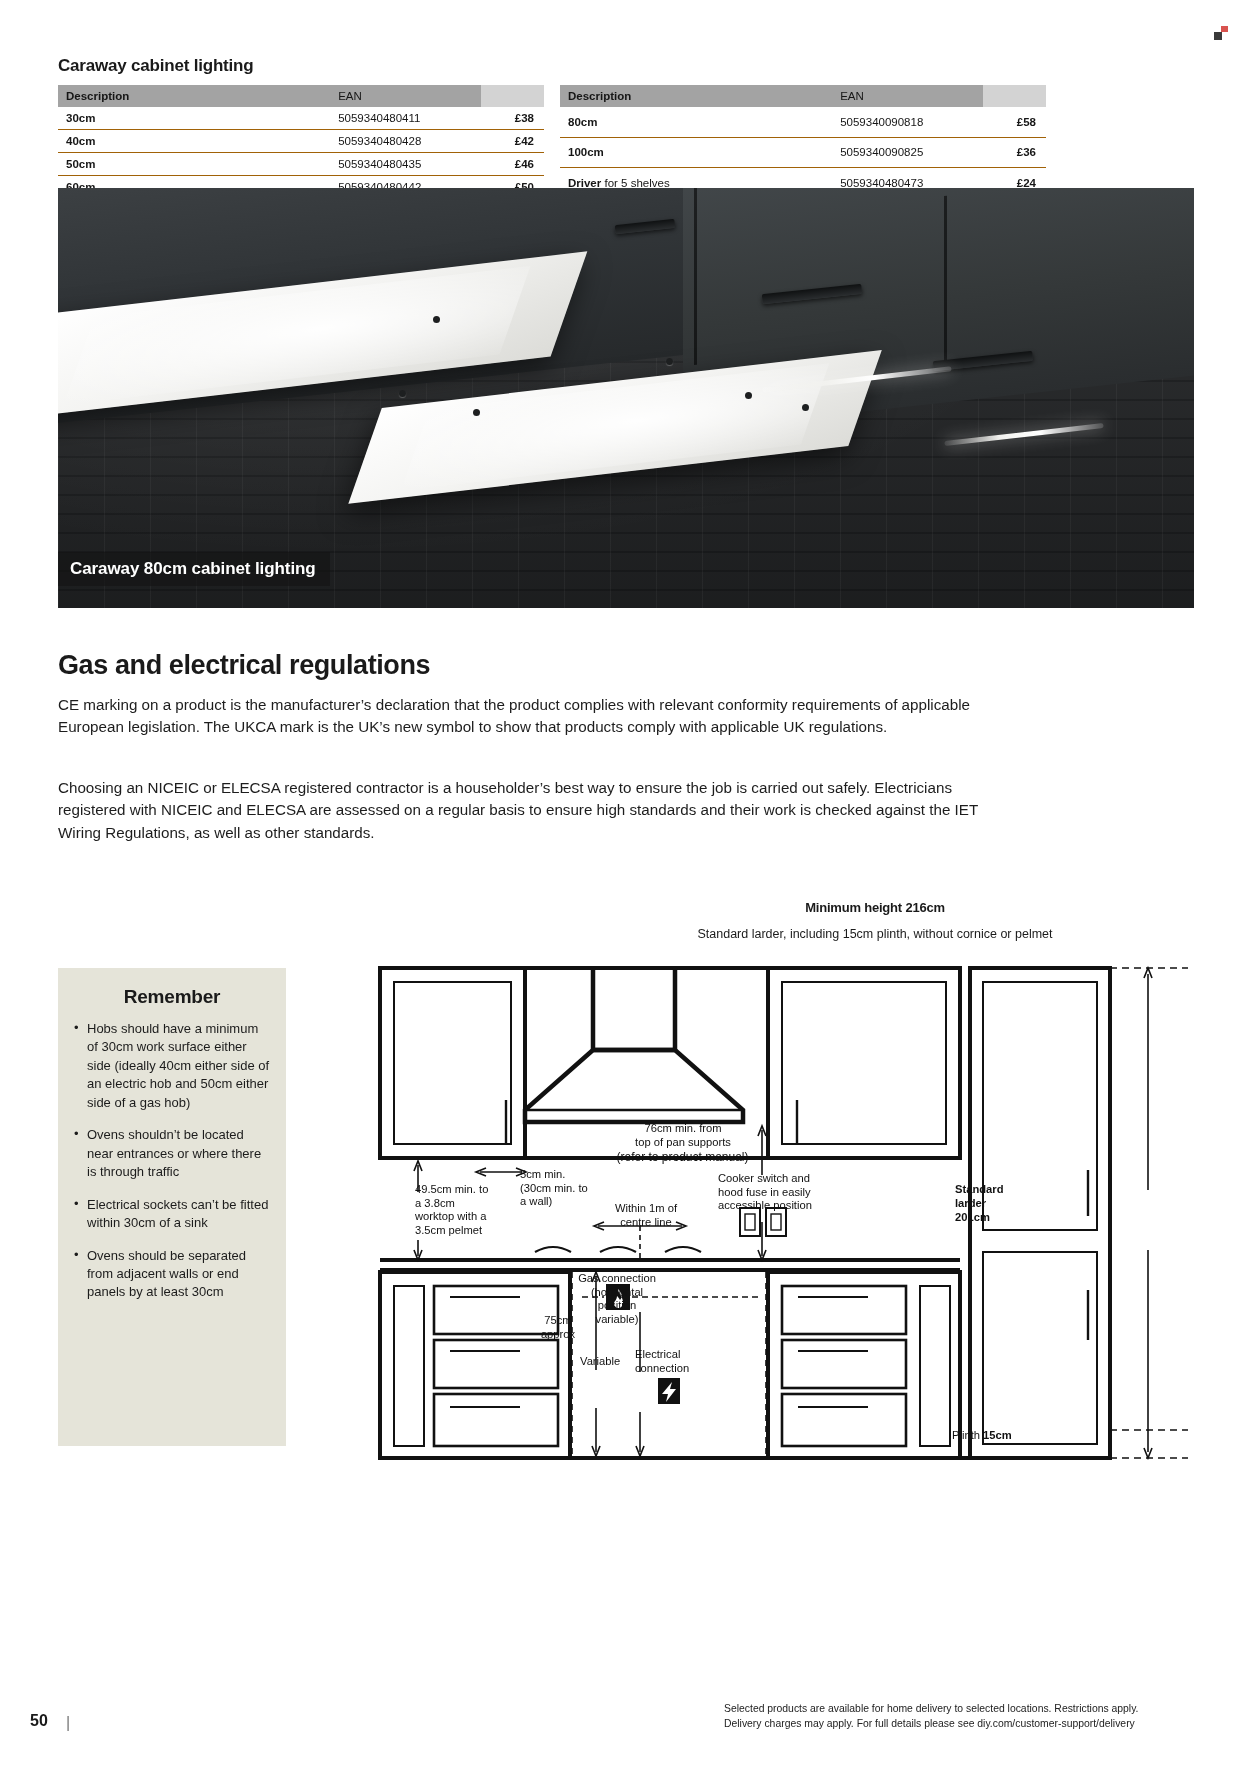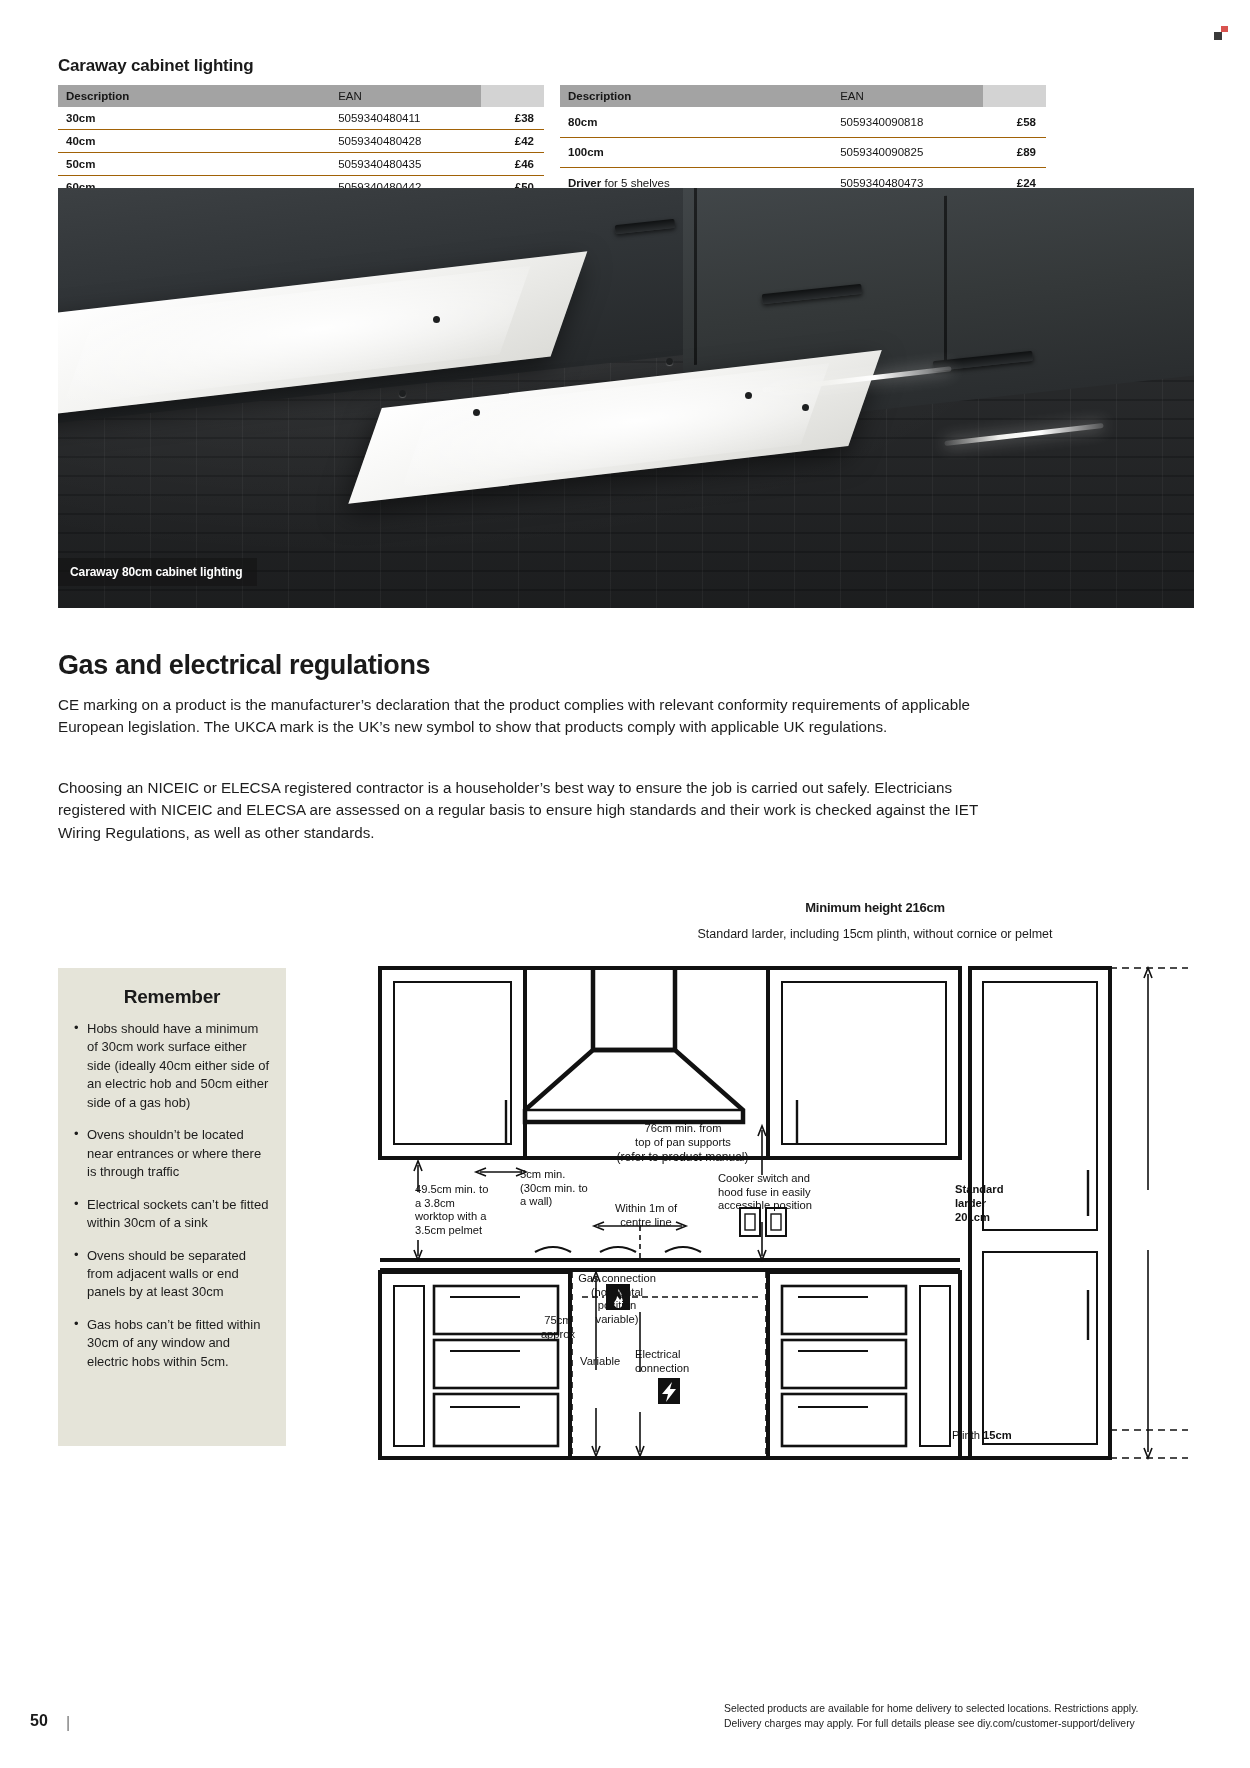--- a/index.html
+++ b/index.html
@@ -90,21 +90,21 @@
     border-radius: 2px; box-shadow: 0 2px 4px rgba(0,0,0,0.6);
   }
   .lightbar {
     position:absolute; height:5px; border-radius:3px;
     background: linear-gradient(90deg, rgba(255,255,255,0.15), #f2f2ef 35%, #ffffff 60%, rgba(255,255,255,0.2));
     box-shadow: 0 0 16px rgba(255,255,255,0.45);
   }
   .caption {
     position:absolute; left:0; bottom:22px;
     background: rgba(20,20,20,0.62);
-    color: #fff; font-size: 12px; font-weight: bold;
+    color: #fff; font-size: 17px; font-weight: bold;
     padding: 7px 14px 7px 12px; letter-spacing: -0.1px;
   }
 
   
   .sec-title { position:absolute; left:58px; top:650px; font-size: 27px; font-weight: bold; letter-spacing: -0.4px; }
   .para { position:absolute; left:58px; width: 955px; font-size: 15.2px; line-height: 1.47; color:#1d1d1d; }
   .p1t { top: 694px; }
   .p2t { top: 777px; }
   .p3t { top: 860px; }
 
@@ -197,21 +197,21 @@
         </thead>
         <tbody>
           <tr>
             <td class="c-desc"><span>80cm</span><span class="sub"></span></td>
             <td class="c-ean">5059340090818</td>
             <td class="c-price">£58</td>
           </tr>
           <tr>
             <td class="c-desc"><span>100cm</span><span class="sub"></span></td>
             <td class="c-ean">5059340090825</td>
-            <td class="c-price">£89</td>
+            <td class="c-price">£36</td>
           </tr>
           <tr>
             <td class="c-desc"><span>Driver</span><span class="sub"> for 5 shelves</span></td>
             <td class="c-ean">5059340480473</td>
             <td class="c-price">£24</td>
           </tr>
         </tbody>
       </table>
     </div>
   </div>
@@ -254,21 +254,20 @@
   <p class="para p1t">CE marking on a product is the manufacturer’s declaration that the product complies with relevant conformity requirements of applicable European legislation. The UKCA mark is the UK’s new symbol to show that products comply with applicable UK regulations.</p>
   <p class="para p2t">Choosing an NICEIC or ELECSA registered contractor is a householder’s best way to ensure the job is carried out safely. Electricians registered with NICEIC and ELECSA are assessed on a regular basis to ensure high standards and their work is checked against the IET Wiring Regulations, as well as other standards.</p>
 
   <aside class="remember">
     <h3>Remember</h3>
     <ul>
       <li>Hobs should have a minimum of 30cm work surface either side (ideally 40cm either side of an electric hob and 50cm either side of a gas hob)</li>
       <li>Ovens shouldn’t be located near entrances or where there is through traffic</li>
       <li>Electrical sockets can’t be fitted within 30cm of a sink</li>
       <li>Ovens should be separated from adjacent walls or end panels by at least 30cm</li>
-      <li>Gas hobs can’t be fitted within 30cm of any window and electric hobs within 5cm.</li>
     </ul>
   </aside>
 
   <div class="diagram">
 
     <div class="dg-title">Minimum height 216cm</div>
     <div class="dg-sub">Standard larder, including 15cm plinth, without cornice or pelmet</div>
 
     <svg class="svgbox" viewBox="0 0 880 500">
       <g fill="none" stroke="#111" stroke-width="4">

